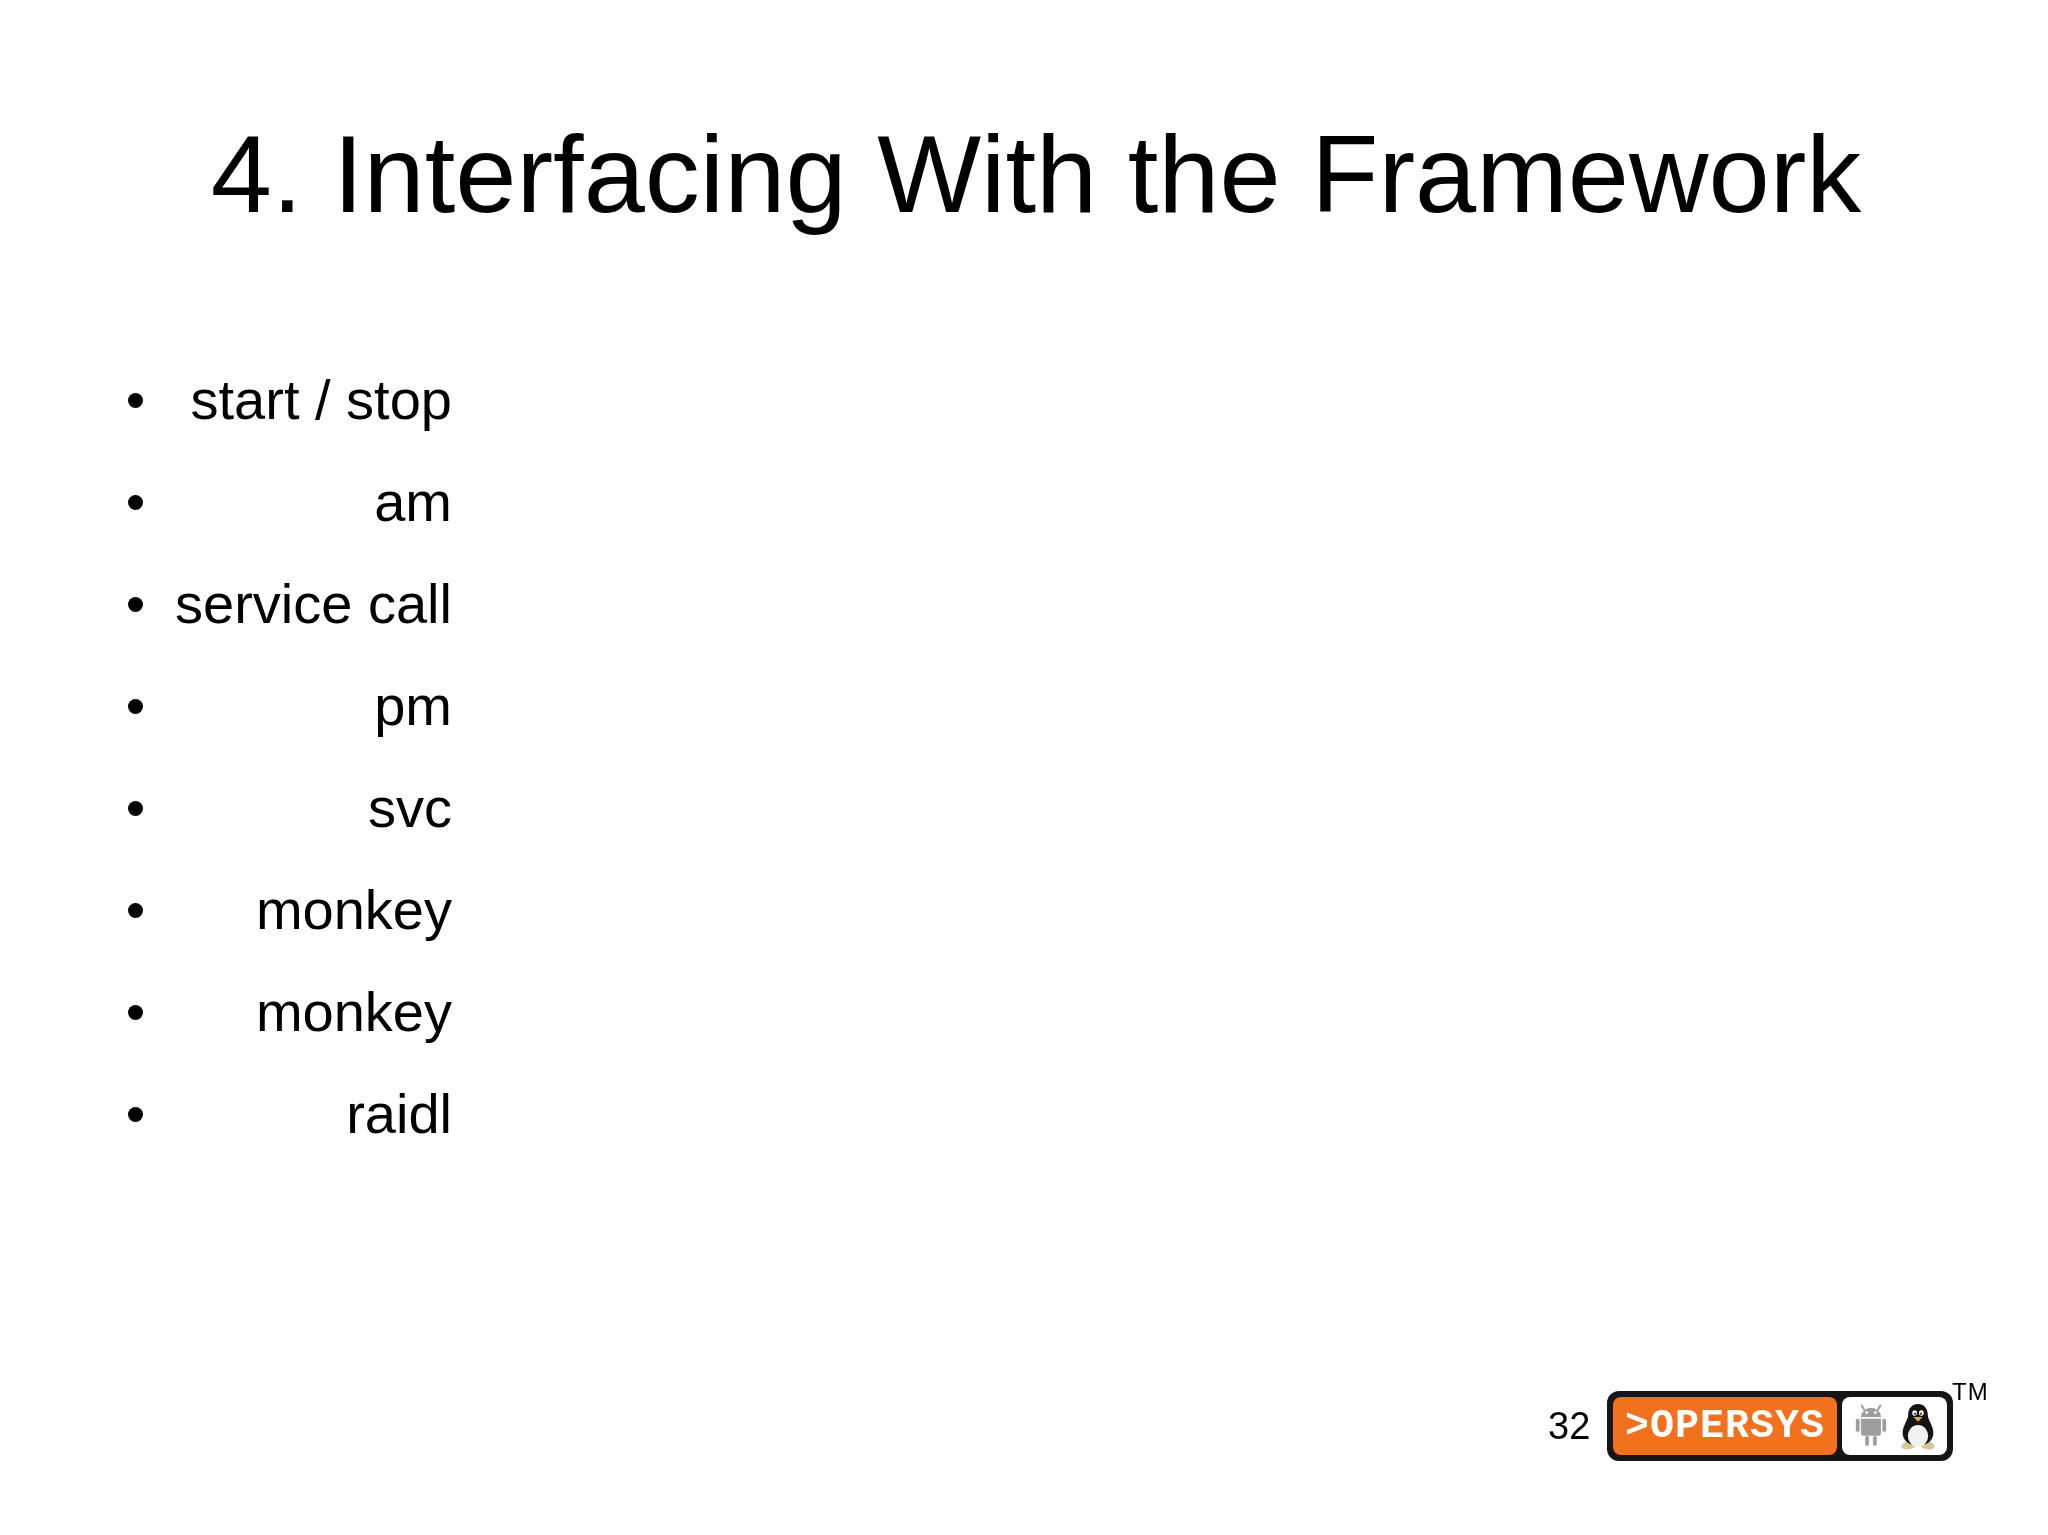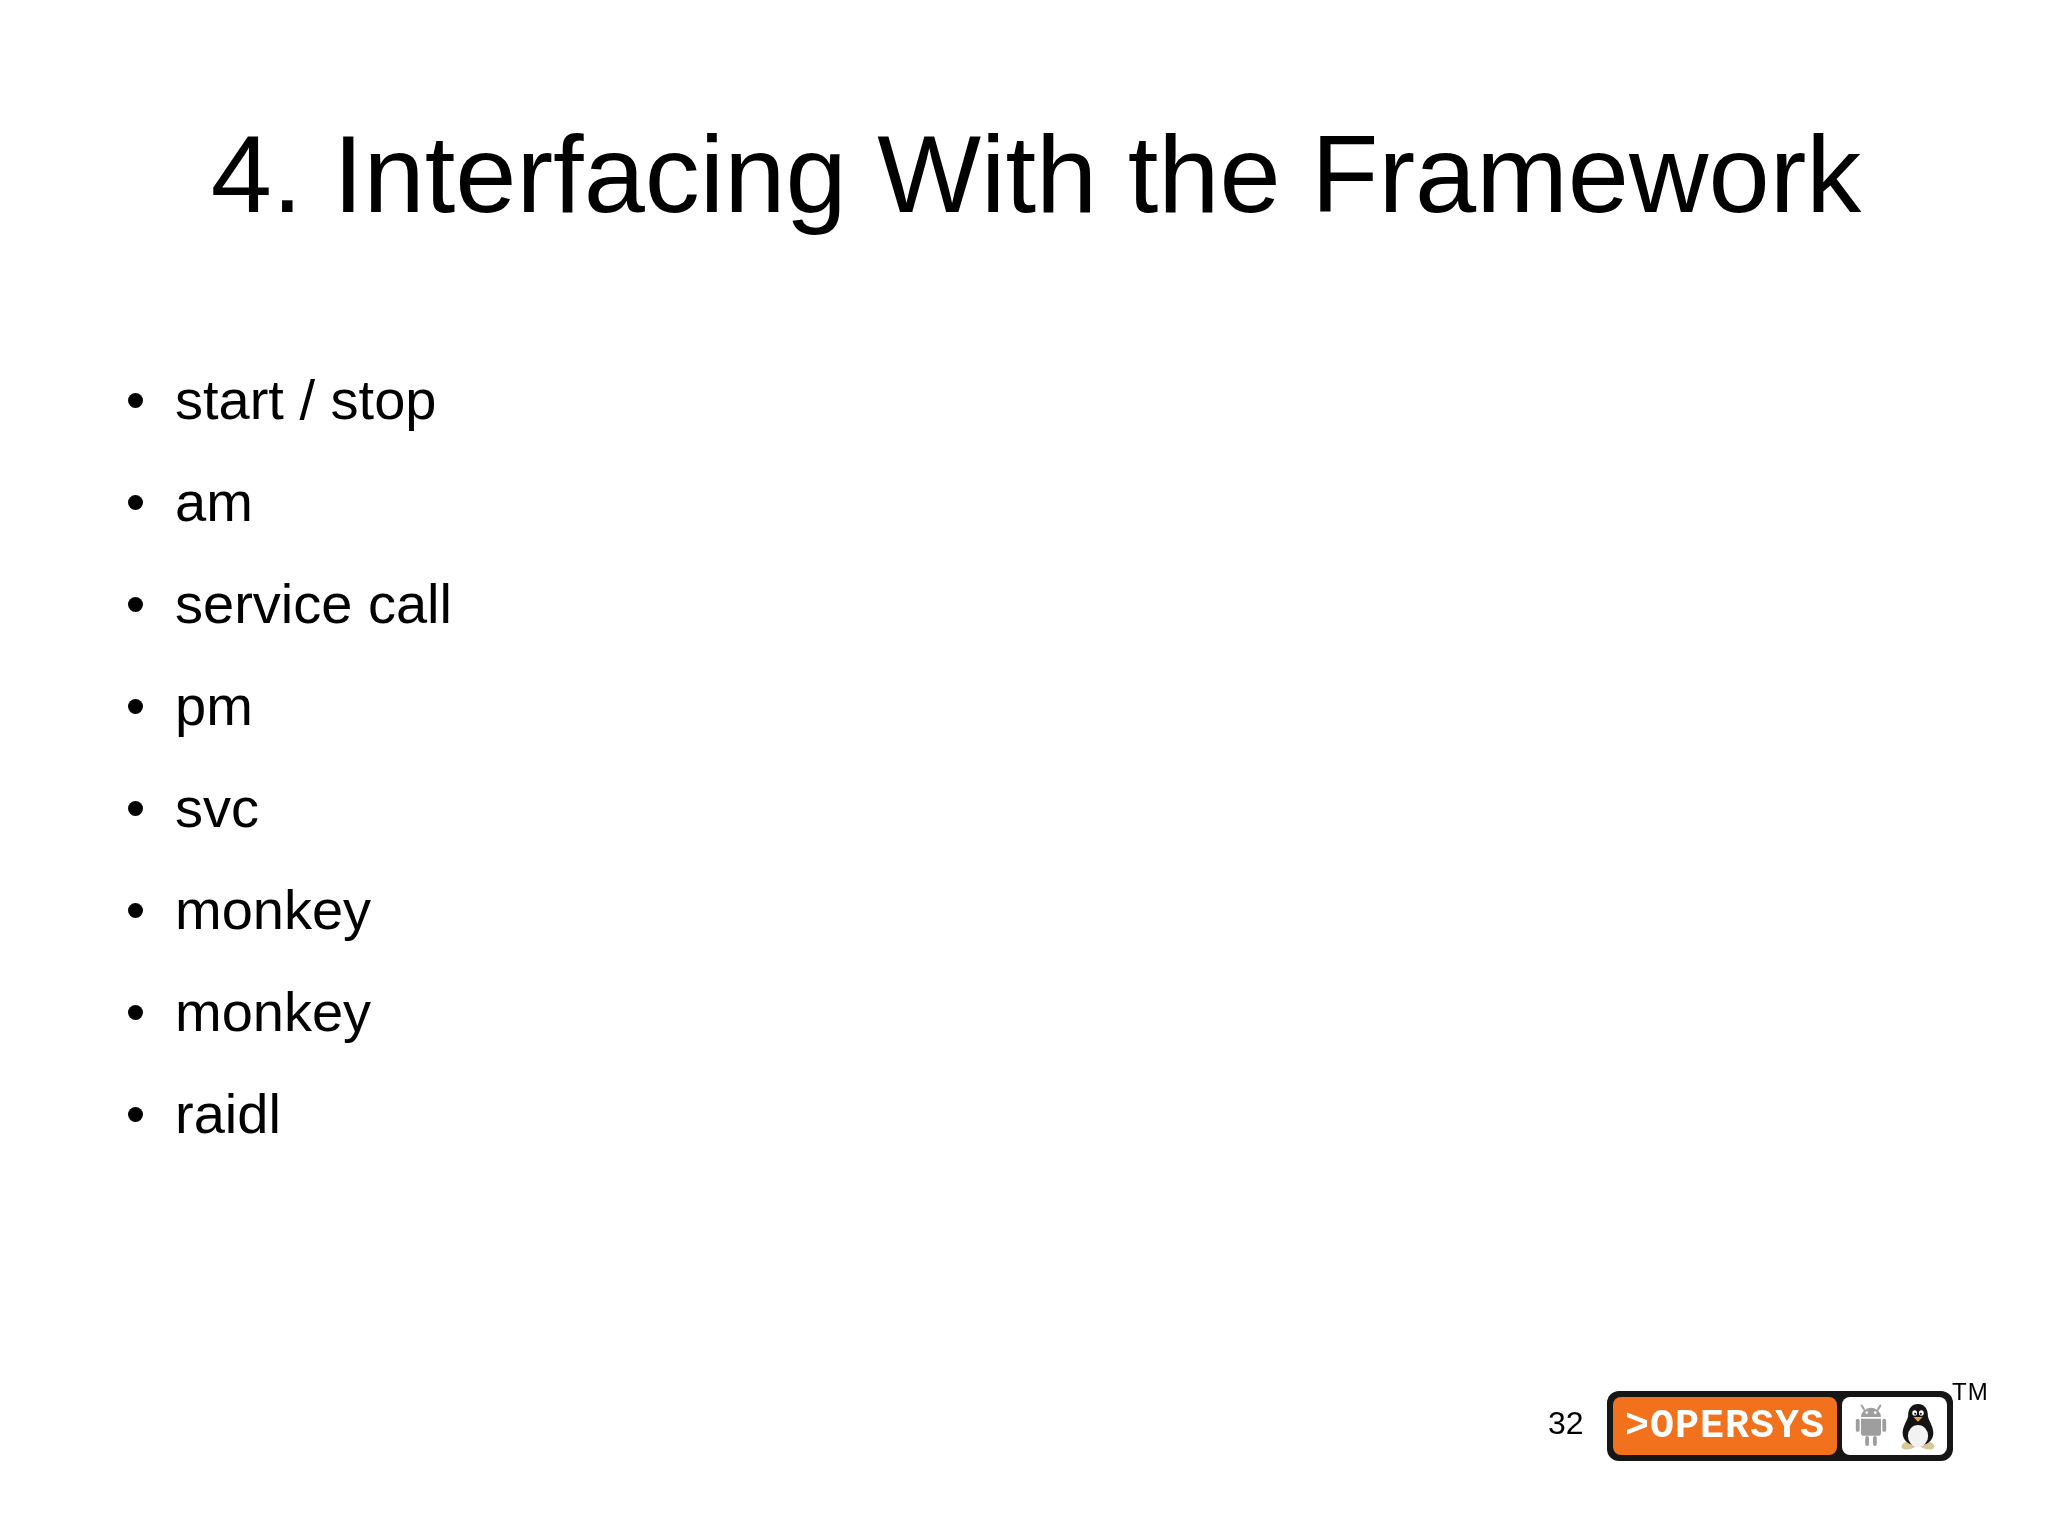--- a/index.html
+++ b/index.html
@@ -24,20 +24,21 @@
     letter-spacing: 0;
     white-space: nowrap;
   }
   .bullets {
     position: absolute;
     left: 118px;
     top: 349px;
     margin: 0;
     padding: 0;
     list-style: none;
+    text-align: right;
   }
   .bullets .bullet-item {
     position: relative;
     font-size: 56px;
     line-height: 102px;
     padding-left: 57px;
     white-space: nowrap;
   }
   .bullets .bullet-item::before {
     content: "";
@@ -46,21 +47,21 @@
     top: 44px;
     width: 15px;
     height: 15px;
     border-radius: 50%;
     background: var(--text, #000);
   }
   .page-number {
     position: absolute;
     left: 1548px;
     top: 1406px;
-    font-size: 32px;
+    font-size: 38px;
     line-height: 1.1;
   }
   .logo {
     position: absolute;
     left: 1607px;
     top: 1391px;
     height: 70px;
     box-sizing: border-box;
     display: flex;
     align-items: stretch;

